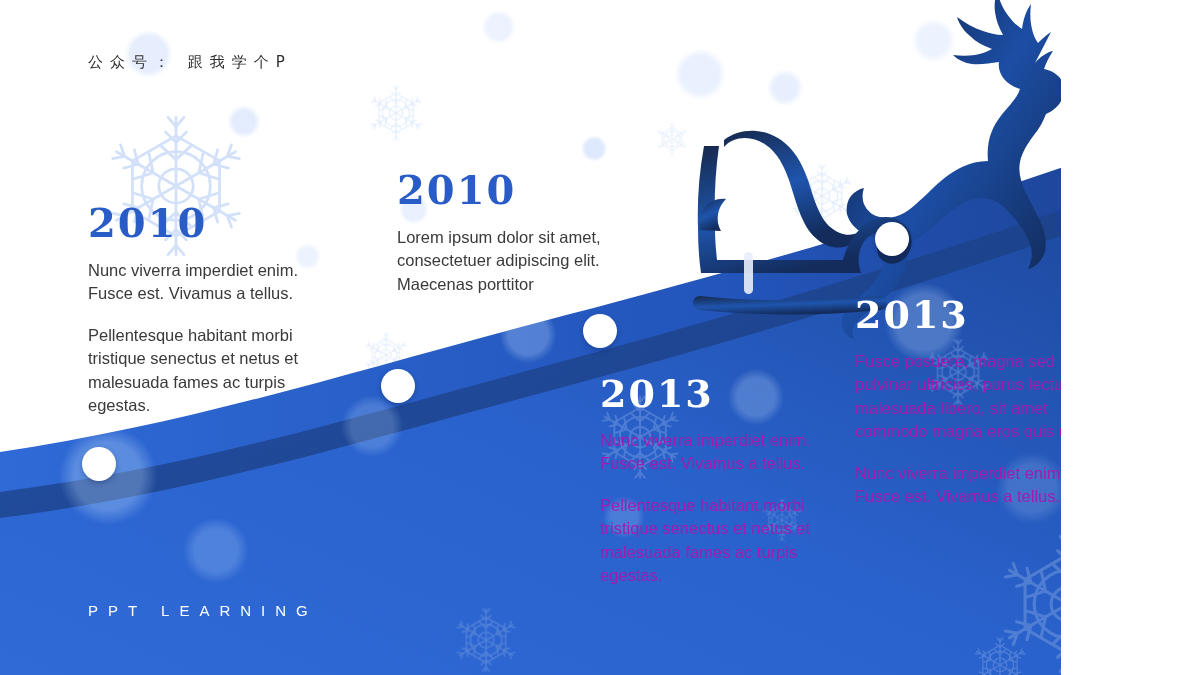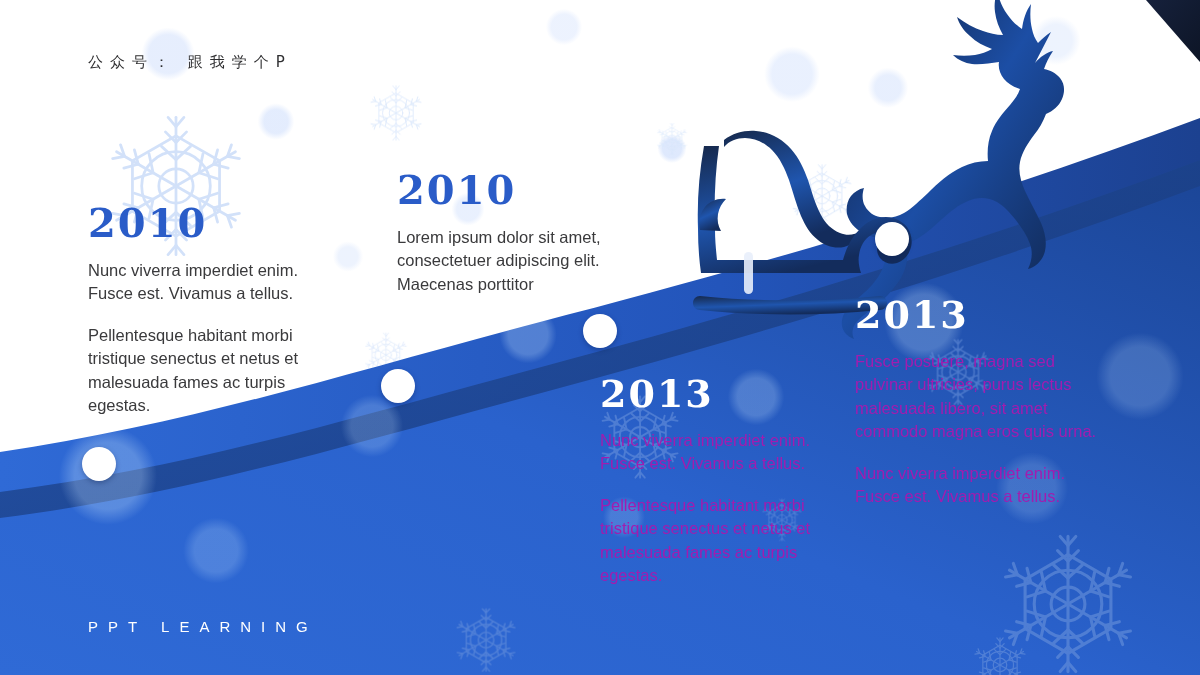--- a/index.html
+++ b/index.html
@@ -2,21 +2,21 @@
 <html><head>
 <meta charset="utf-8">
 <style>
   html,body{margin:0;padding:0;}
   body{
     width:1200px;height:675px;overflow:hidden;
     font-family:"Liberation Sans", sans-serif;
     background:#ffffff;
   }
   #slide{
-    position:relative;width:1200px;height:675px;overflow:hidden;
+    position:relative;width:1061px;height:675px;overflow:hidden;
     background:#fdfdff;
   }
 
   
   .bg-white{
     position:absolute;inset:0;
     background:
       radial-gradient(circle at 14% 8%, rgba(210,224,252,.55) 0 1.6%, transparent 2.2%),
       radial-gradient(circle at 23% 18%, rgba(205,221,252,.55) 0 1.1%, transparent 1.7%),
       radial-gradient(circle at 47% 4%, rgba(214,227,253,.45) 0 1.4%, transparent 2%),
@@ -75,21 +75,21 @@
   .para.dark{color:#3a3a3c;}
   .para.light{color:#a21caf;}
 
   
   .kicker{
     position:absolute;left:88px;top:53px;
     font-size:15px;letter-spacing:7px;color:#2f2f31;
     font-family:"DejaVu Sans", sans-serif;white-space:nowrap;
   }
   .footer{
-    position:absolute;left:88px;top:618px;
+    position:absolute;left:88px;top:602px;
     font-size:15px;letter-spacing:10px;color:#ffffff;
     font-family:"Liberation Sans", sans-serif;white-space:nowrap;
   }
 </style>
 </head>
 <body>
 
 <div id="slide">
 
   <div class="bg-white"></div>

